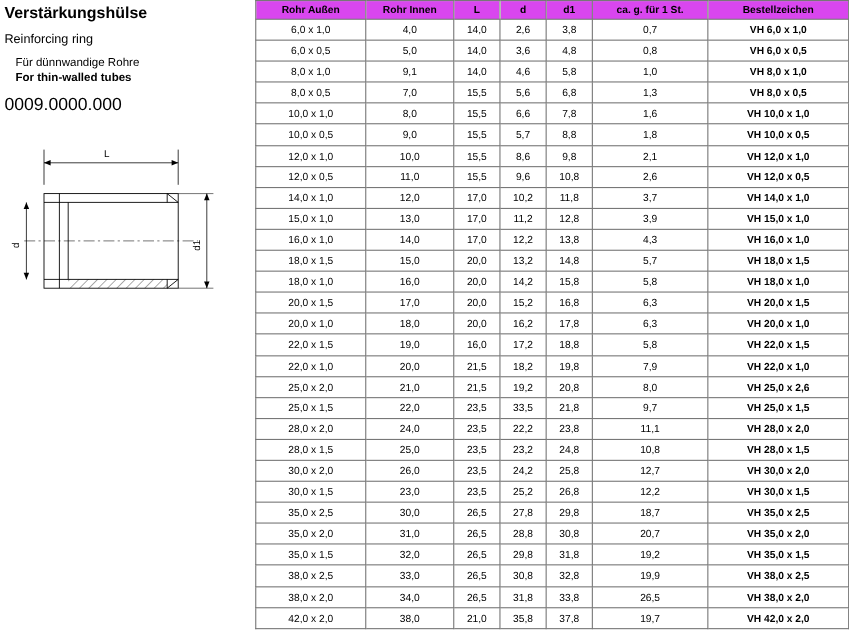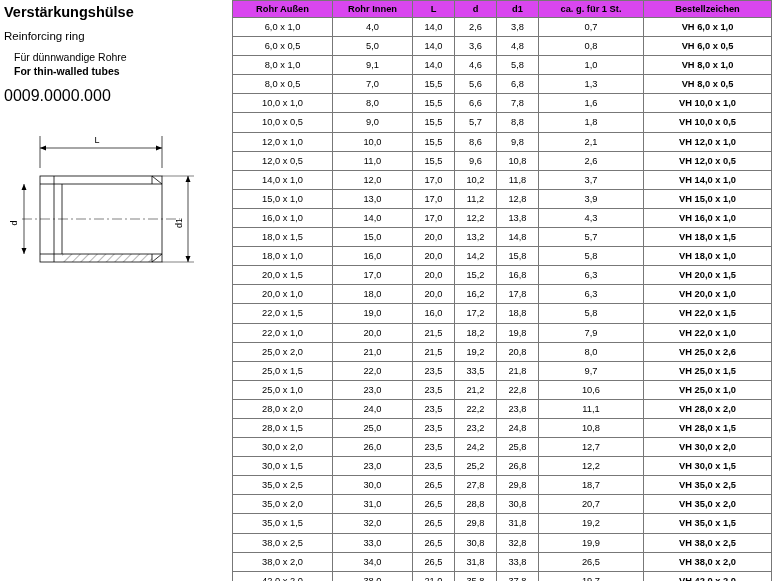--- a/index.html
+++ b/index.html
@@ -349,29 +349,20 @@
           <tr>
             <td>25,0 x 1,5</td>
             <td>22,0</td>
             <td>23,5</td>
             <td>33,5</td>
             <td>21,8</td>
             <td>9,7</td>
             <td class="bold">VH 25,0 x 1,5</td>
           </tr>
           <tr>
-            <td>25,0 x 1,0</td>
-            <td>23,0</td>
-            <td>23,5</td>
-            <td>21,2</td>
-            <td>22,8</td>
-            <td>10,6</td>
-            <td class="bold">VH 25,0 x 1,0</td>
-          </tr>
-          <tr>
             <td>28,0 x 2,0</td>
             <td>24,0</td>
             <td>23,5</td>
             <td>22,2</td>
             <td>23,8</td>
             <td>11,1</td>
             <td class="bold">VH 28,0 x 2,0</td>
           </tr>
           <tr>
             <td>28,0 x 1,5</td>

